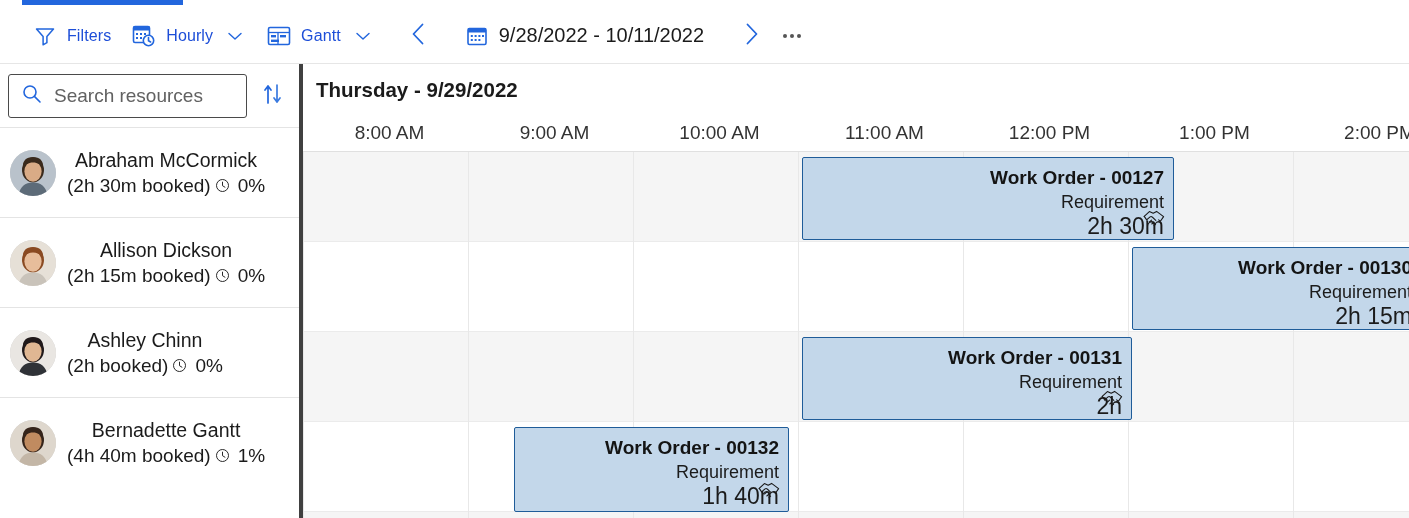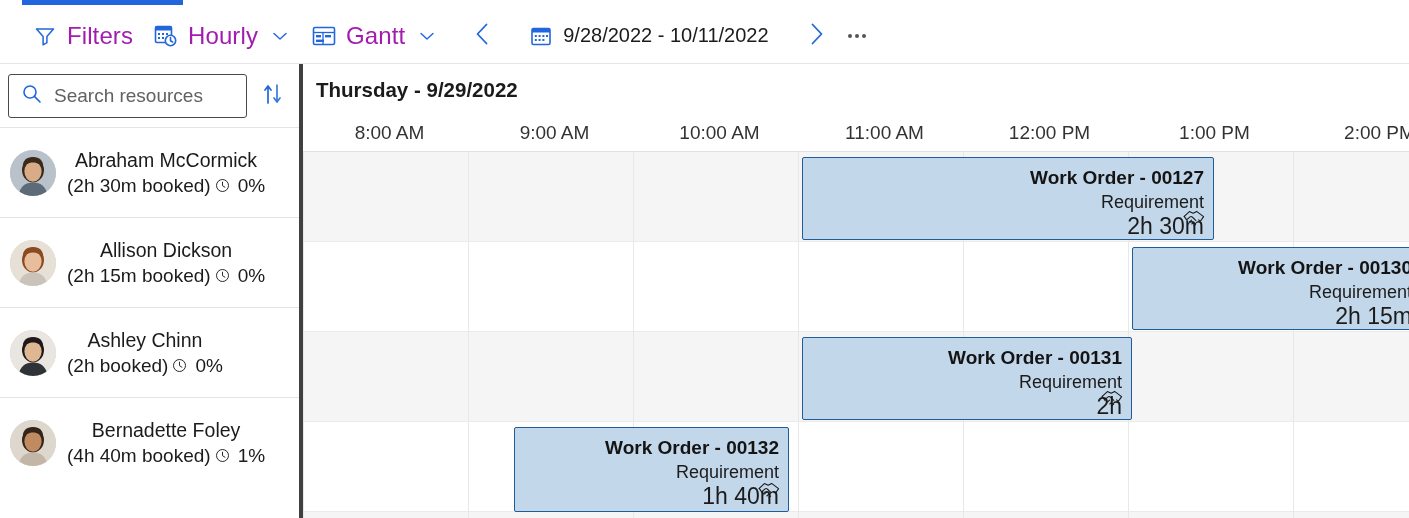--- a/index.html
+++ b/index.html
@@ -15,21 +15,21 @@
   .tab-strip { position: absolute; top: 0; left: 0; width: 1409px; height: 8px; background: #ffffff; }
   .tab-indicator { position: absolute; top: 0; left: 22px; width: 161px; height: 5px; background: #2266dd; }
 
   
   .cmdbar {
     position: absolute; top: 8px; left: 0; width: 1409px; height: 56px;
     background: #ffffff; border-bottom: 1px solid #e6e6e6;
     display: flex; align-items: center; padding-left: 22px; gap: 0;
   }
   .cmd-item { display: flex; align-items: center; height: 44px; padding: 0 10px; gap: 9px; cursor: default; }
-  .cmd-label { font-size: 24px; color: #a21caf; letter-spacing: .1px; white-space: nowrap; }
+  .cmd-label { font-size: 16px; color: #1d4ed8; letter-spacing: .1px; white-space: nowrap; }
   .cmd-icon { display: flex; align-items: center; justify-content: center; width: 26px; height: 26px; }
   .chev { width: 22px; height: 22px; display: flex; align-items: center; justify-content: center; margin-left: 2px;}
   .arrow-btn { display:flex; align-items:center; justify-content:center; width: 42px; height: 44px; }
   .date-range { font-size: 20px; color: #1b1b1b; white-space: nowrap; }
   .ellipsis-btn { display:flex; align-items:center; justify-content:center; width: 40px; height: 44px; gap: 3px;}
   .dot { width: 4px; height: 4px; border-radius: 50%; background: #555; }
 
   
   .body { position: absolute; top: 64px; left: 0; width: 1409px; height: 454px; }
 
@@ -284,21 +284,21 @@
           </div>
           <div class="res-row alt">
             <div class="avatar"><svg width="46" height="46" viewBox="0 0 46 46">
                 <rect width="46" height="46" fill="#ded7cd"></rect>
                 <ellipse cx="23" cy="20" rx="11" ry="12.5" fill="#35241a"></ellipse>
                 <ellipse cx="23" cy="21.5" rx="8.6" ry="10.2" fill="#c08b60"></ellipse>
                 <path d="M23 7c7 0 10 4.2 10 8.4 0 2-0.6 3.2-1.2 3.2-0.5-4-4-6.2-8.8-6.2S14.7 14.6 14.2 18.6c-0.6 0-1.2-1.2-1.2-3.2C13 11.2 16 7 23 7z" fill="#35241a"></path>
                 <path d="M23 32.5c7.8 0 13.5 4.3 14.5 13.5H8.5C9.5 36.8 15.2 32.5 23 32.5z" fill="#c3b6a6"></path>
               </svg></div>
             <div class="res-text">
-              <div class="res-name">Bernadette Foley</div>
+              <div class="res-name">Bernadette Gantt</div>
               <div class="res-sub">
                 <span>(4h 40m booked)</span>
                 <span class="clock-ico">
                   <svg width="15" height="15" viewBox="0 0 16 16">
                     <circle cx="8" cy="8" r="6.4" fill="none" stroke="#1b1b1b" stroke-width="1"></circle>
                     <path d="M8 4.4V8.2l2.6 1.6" fill="none" stroke="#1b1b1b" stroke-width="1" stroke-linecap="round"></path>
                   </svg>
                 </span>
                 <span class="pct">1%</span>
               </div>
@@ -326,21 +326,21 @@
           <div class="grid-row shaded" style="top: 180px;"></div>
           <div class="grid-row plain" style="top: 270px;"></div>
           <div class="grid-row shaded" style="top: 360px;"></div>
           <div class="vline" style="left: 0px;"></div>
           <div class="vline" style="left: 165px;"></div>
           <div class="vline" style="left: 330px;"></div>
           <div class="vline" style="left: 495px;"></div>
           <div class="vline" style="left: 660px;"></div>
           <div class="vline" style="left: 825px;"></div>
           <div class="vline" style="left: 990px;"></div>
-          <div class="booking" style="left: 499px; top: 5px; width: 412px; height: 83px;">
+          <div class="booking" style="left: 499px; top: 5px; width: 372px; height: 83px;">
             <div class="bk-title">Work Order - 00127</div>
             <div class="bk-sub">Requirement</div>
             <div class="bk-dur">2h 30m</div>
             <div class="bk-icon"><svg width="24" height="22" viewBox="0 0 24 22">
                 <g fill="none" stroke="#1b1b1b" stroke-width="1.1" stroke-linejoin="round" stroke-linecap="round">
                   <path d="M2.2 9.4 L7.4 4.6 L11.2 6.3 L14.6 4.4 L21.6 9.6 L18.4 14.2 L16.6 12.9"></path>
                   <path d="M5.2 12.4 L8.1 9.9 C8.8 9.3 9.6 9.4 10.2 10 L13.8 13.3"></path>
                   <path d="M7.5 15 L9.6 13.2"></path>
                   <path d="M9.8 17 L11.6 15.4"></path>
                   <path d="M12.1 18.3 L13.6 17"></path>

